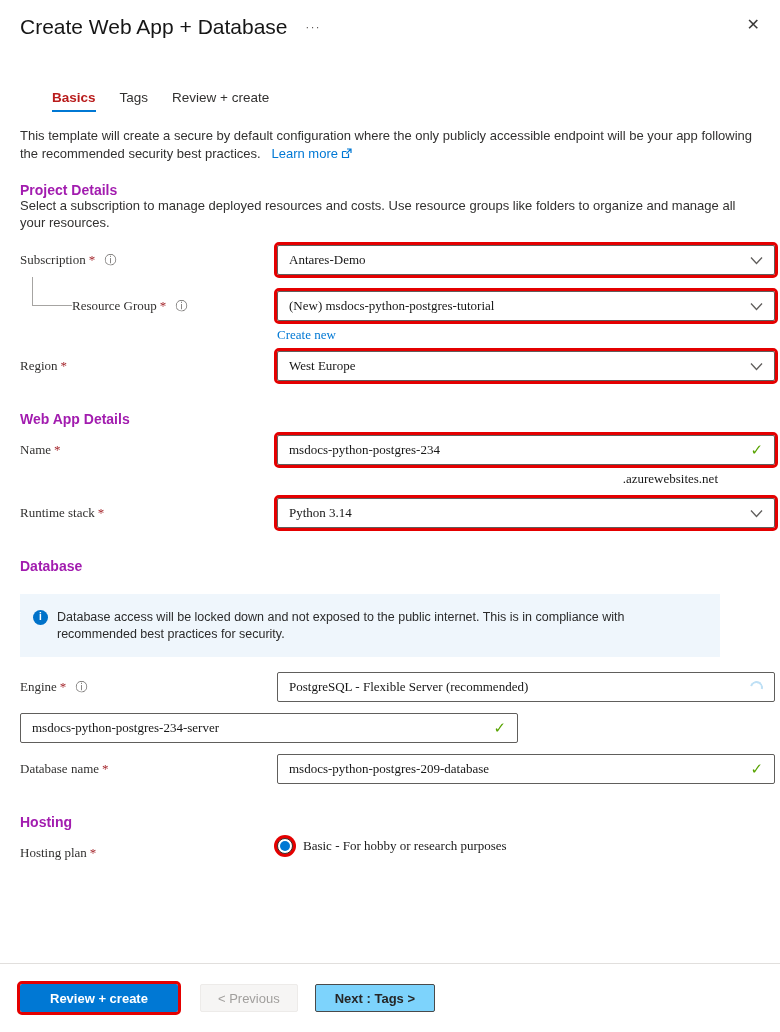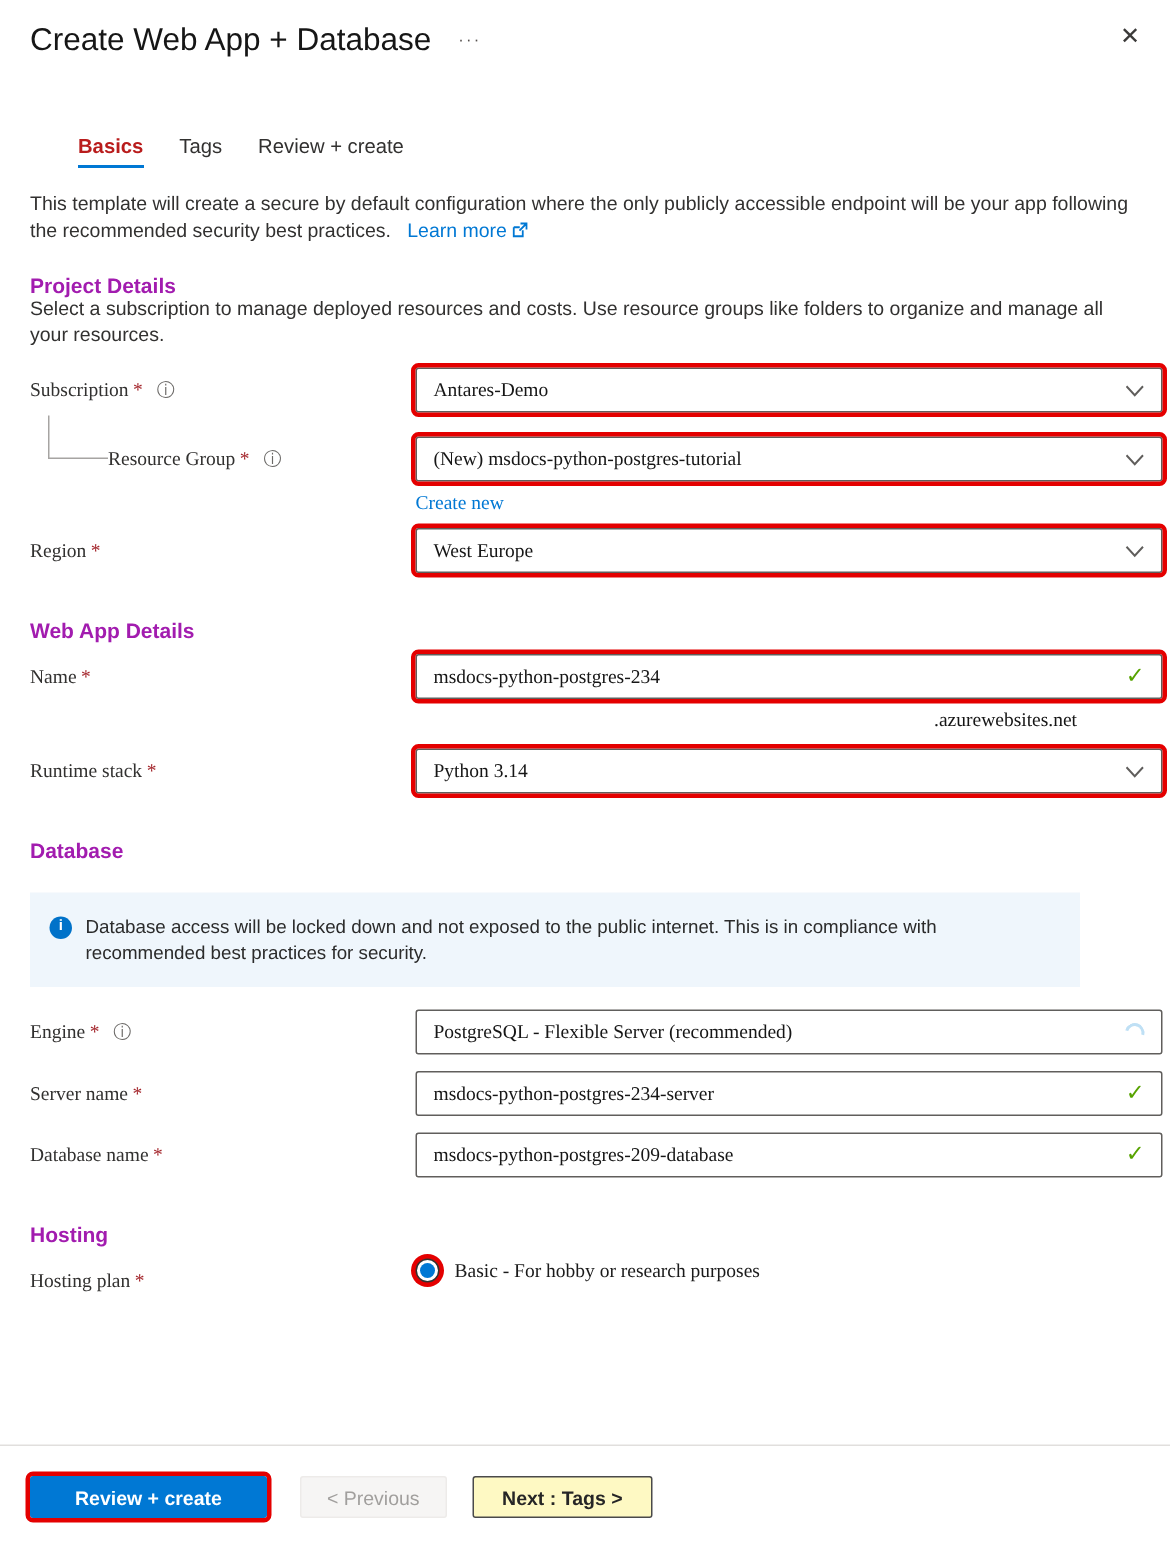--- a/index.html
+++ b/index.html
@@ -71,21 +71,21 @@
   .radio-row + .radio-row{margin-top:9px;}
   .radio{width:16px;height:16px;border-radius:50%;border:1px solid #323130;background:#fff;position:relative;flex-shrink:0;}
   .radio.selected::after{content:"";position:absolute;inset:2px;border-radius:50%;background:var(--accent);}
   .radio.ring{box-shadow:0 0 0 3px var(--annotation);}
 
   
   .footer{position:absolute;left:0;right:0;bottom:0;height:69px;border-top:1px solid #e1dfdd;background:#fff;display:flex;align-items:center;padding:0 20px;}
   .btn{height:28px;font-size:13px;display:inline-flex;align-items:center;justify-content:center;border-radius:2px;cursor:pointer;white-space:nowrap;}
   .btn-primary{background:var(--accent);color:#fff;font-weight:700;border:none;padding:0 30px;outline:3px solid var(--annotation);outline-offset:0px;}
   .btn-prev{background:#f6f5f4;color:#a19f9d;border:1px solid #edebe9;padding:0 17px;margin-left:22px;font-weight:400;}
-  .btn-next{background:#fef9c3;color:#262626;border:1.5px solid #4a4a4a;padding:0 19px;margin-left:17px;font-weight:600;}
+  .btn-next{background:#7dd3fc;color:#262626;border:1.5px solid #4a4a4a;padding:0 19px;margin-left:17px;font-weight:600;}
 </style>
 </head>
 <body>
 
 <div class="page">
   <div class="content">
 
     <div class="header-row">
       <div class="title">Create Web App + Database</div>
       <div class="more-btn">···</div>
@@ -213,23 +213,20 @@
           <div class="control">
             <span>PostgreSQL - Flexible Server (recommended)</span>
             <span class="trail">
                 <span class="spinner"></span>
               </span>
           </div>
         </div>
       </div>
 
       <div class="row mt11">
-        <div class="label-col">
-          <span>Server name</span><span class="req">*</span>
-        </div>
         <div class="field-col">
           <div class="control">
             <span>msdocs-python-postgres-234-server</span>
             <span class="trail check">✓</span>
           </div>
         </div>
       </div>
 
       <div class="row mt11">
         <div class="label-col">

